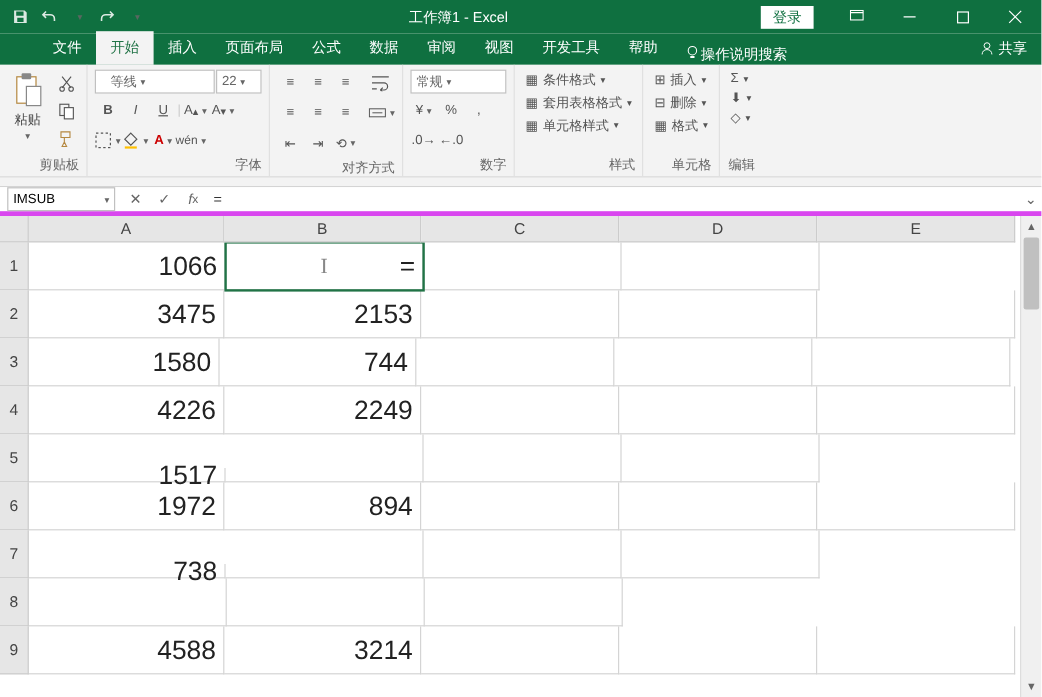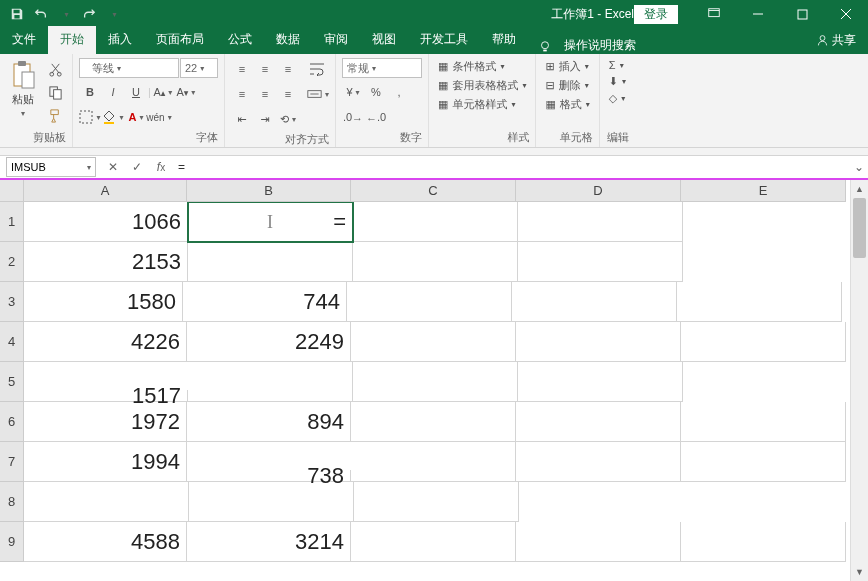--- a/index.html
+++ b/index.html
@@ -2,50 +2,50 @@
 <html><head>
 <meta charset="utf-8">
 <style>
 * { margin:0; padding:0; box-sizing:border-box; font-family:"Microsoft YaHei","Segoe UI",sans-serif; user-select:none; }
 body { background:#fff; width:868px; height:581px; overflow:hidden; display:flex; flex-direction:column; }
 
 
 .title-bar { height:28px; background:#0f7040; display:flex; align-items:center; color:#fff; font-size:12px; }
 .qat { display:flex; align-items:center; gap:2px; padding:0 6px; }
 .qat-btn { width:22px; height:22px; display:flex; align-items:center; justify-content:center; color:#fff; opacity:.85; }
-.title-text { flex:1; text-align:right; font-size:12px; }
+.title-text { flex:1; text-align:center; font-size:12px; }
 .win-ctrl { display:flex; align-items:center; gap:0; }
 .login-btn { background:#fff; color:#0f7040; font-size:12px; padding:1px 10px; margin-right:14px; }
 .win-btn { width:44px; height:28px; display:flex; align-items:center; justify-content:center; color:#fff; }
 
 
-.tabs { height:26px; background:#0f7040; display:flex; align-items:flex-end; color:#fff; font-size:12px; }
+.tabs { height:26px; background:#0f7040; display:flex; align-items:flex-end; color:#fff; font-size:12px;padding-left:32px; }
 .tab { padding:5px 12px 6px; cursor:pointer; }
 .tab.active { background:#f3f3f3; color:#217346; }
 .tabs-spacer { flex:1; }
-.tell-me { display:flex; align-items:flex-end; gap:12px; padding:0 10px; }
+.tell-me { display:flex; align-items:flex-start; gap:0; padding:0 10px; }
 .share { padding:5px 12px; display:flex; align-items:center; gap:3px; }
 
 
 .ribbon { height:94px; background:#f3f3f3; border-bottom:1px solid #d4d4d4; display:flex; font-size:11px; color:#444; }
 .grp { border-right:1px solid #e0e0e0; padding:4px 6px 2px; display:flex; flex-direction:column; justify-content:space-between; }
 .grp-label { text-align:right; font-size:11px; color:#666; padding-top:2px; }
 .grp-body { display:flex; gap:4px; align-items:flex-start; }
 .big-btn { display:flex; flex-direction:column; align-items:center; gap:2px; padding:2px 4px; cursor:pointer; }
 .r-btn { width:22px; height:22px; display:flex; align-items:center; justify-content:center; cursor:pointer; color:#555; }
 .col { display:flex; flex-direction:column; gap:1px; }
 .row { display:flex; gap:1px; align-items:center; }
 .font-sel { height:20px; border:1px solid #c0c0c0; background:#fff; font-size:11px; padding:0 4px; color:#666; display:flex; align-items:center; }
 .font-sel.fname { width:100px;padding-left:12px; }
 .font-sel.fsize { width:38px; }
 .dd::after { content:"▾"; font-size:8px; margin-left:3px; color:#666; }
 .mini-row { display:flex; align-items:center; gap:4px; font-size:11px; color:#555; padding:1px 3px; cursor:pointer; }
 
 
-.fx-bar { height:24px; border-bottom:2px solid #d946ef; display:flex; align-items:center; font-size:12px; background:#fff; }
+.fx-bar { height:24px; border-bottom:4px solid #d946ef; display:flex; align-items:center; font-size:12px; background:#fff; }
 .name-box { width:90px; height:20px; border:1px solid #c0c0c0; margin:0 6px; padding:0 4px; display:flex; align-items:center; justify-content:space-between; font-size:11px; }
 .fx-btns { display:flex; gap:2px; }
 .fx-btn { width:22px; height:20px; display:flex; align-items:center; justify-content:center; color:#666; cursor:pointer; }
 .fx-input { flex:1; padding:0 6px; font-size:12px; color:#333; }
 .fx-exp { width:18px; text-align:center; color:#666; }
 
 
 .spacer-row { height:8px; background:#f3f3f3; border-bottom:1px solid #d4d4d4; }
 
 
@@ -395,20 +395,21 @@
       <div class="cell-row">
         <div class="cell" style="width: 164px;">1066</div>
         <div class="cell active" style="width: 165px;">
           <span class="text-cursor">I</span>
           <span>=</span>
         </div>
         <div class="cell" style="width: 165px;"></div>
         <div class="cell" style="width: 165px;"></div>
       </div>
       <div class="cell-row">
+        <div class="cell" style="width: 163px;">3475</div>
         <div class="cell" style="width: 164px;">2153</div>
         <div class="cell" style="width: 165px;"></div>
         <div class="cell" style="width: 165px;"></div>
         <div class="cell" style="width: 165px;"></div>
       </div>
       <div class="cell-row">
         <div class="cell" style="width: 159px;">1580</div>
         <div class="cell" style="width: 164px;">744</div>
         <div class="cell" style="width: 165px;"></div>
         <div class="cell" style="width: 165px;"></div>
@@ -428,21 +429,20 @@
         <div class="cell" style="width: 165px;"></div>
       </div>
       <div class="cell-row">
         <div class="cell" style="width: 163px;">1972</div>
         <div class="cell" style="width: 164px;">894</div>
         <div class="cell" style="width: 165px;"></div>
         <div class="cell" style="width: 165px;"></div>
         <div class="cell" style="width: 165px;"></div>
       </div>
       <div class="cell-row">
-        <div class="cell" style="width: 163px;">1994</div>
         <div class="cell" style="width: 164px; margin-top: 28px;">738</div>
         <div class="cell" style="width: 165px;"></div>
         <div class="cell" style="width: 165px;"></div>
         <div class="cell" style="width: 165px;"></div>
       </div>
       <div class="cell-row">
         <div class="cell" style="width: 165px;"></div>
         <div class="cell" style="width: 165px;"></div>
         <div class="cell" style="width: 165px;"></div>
       </div>

